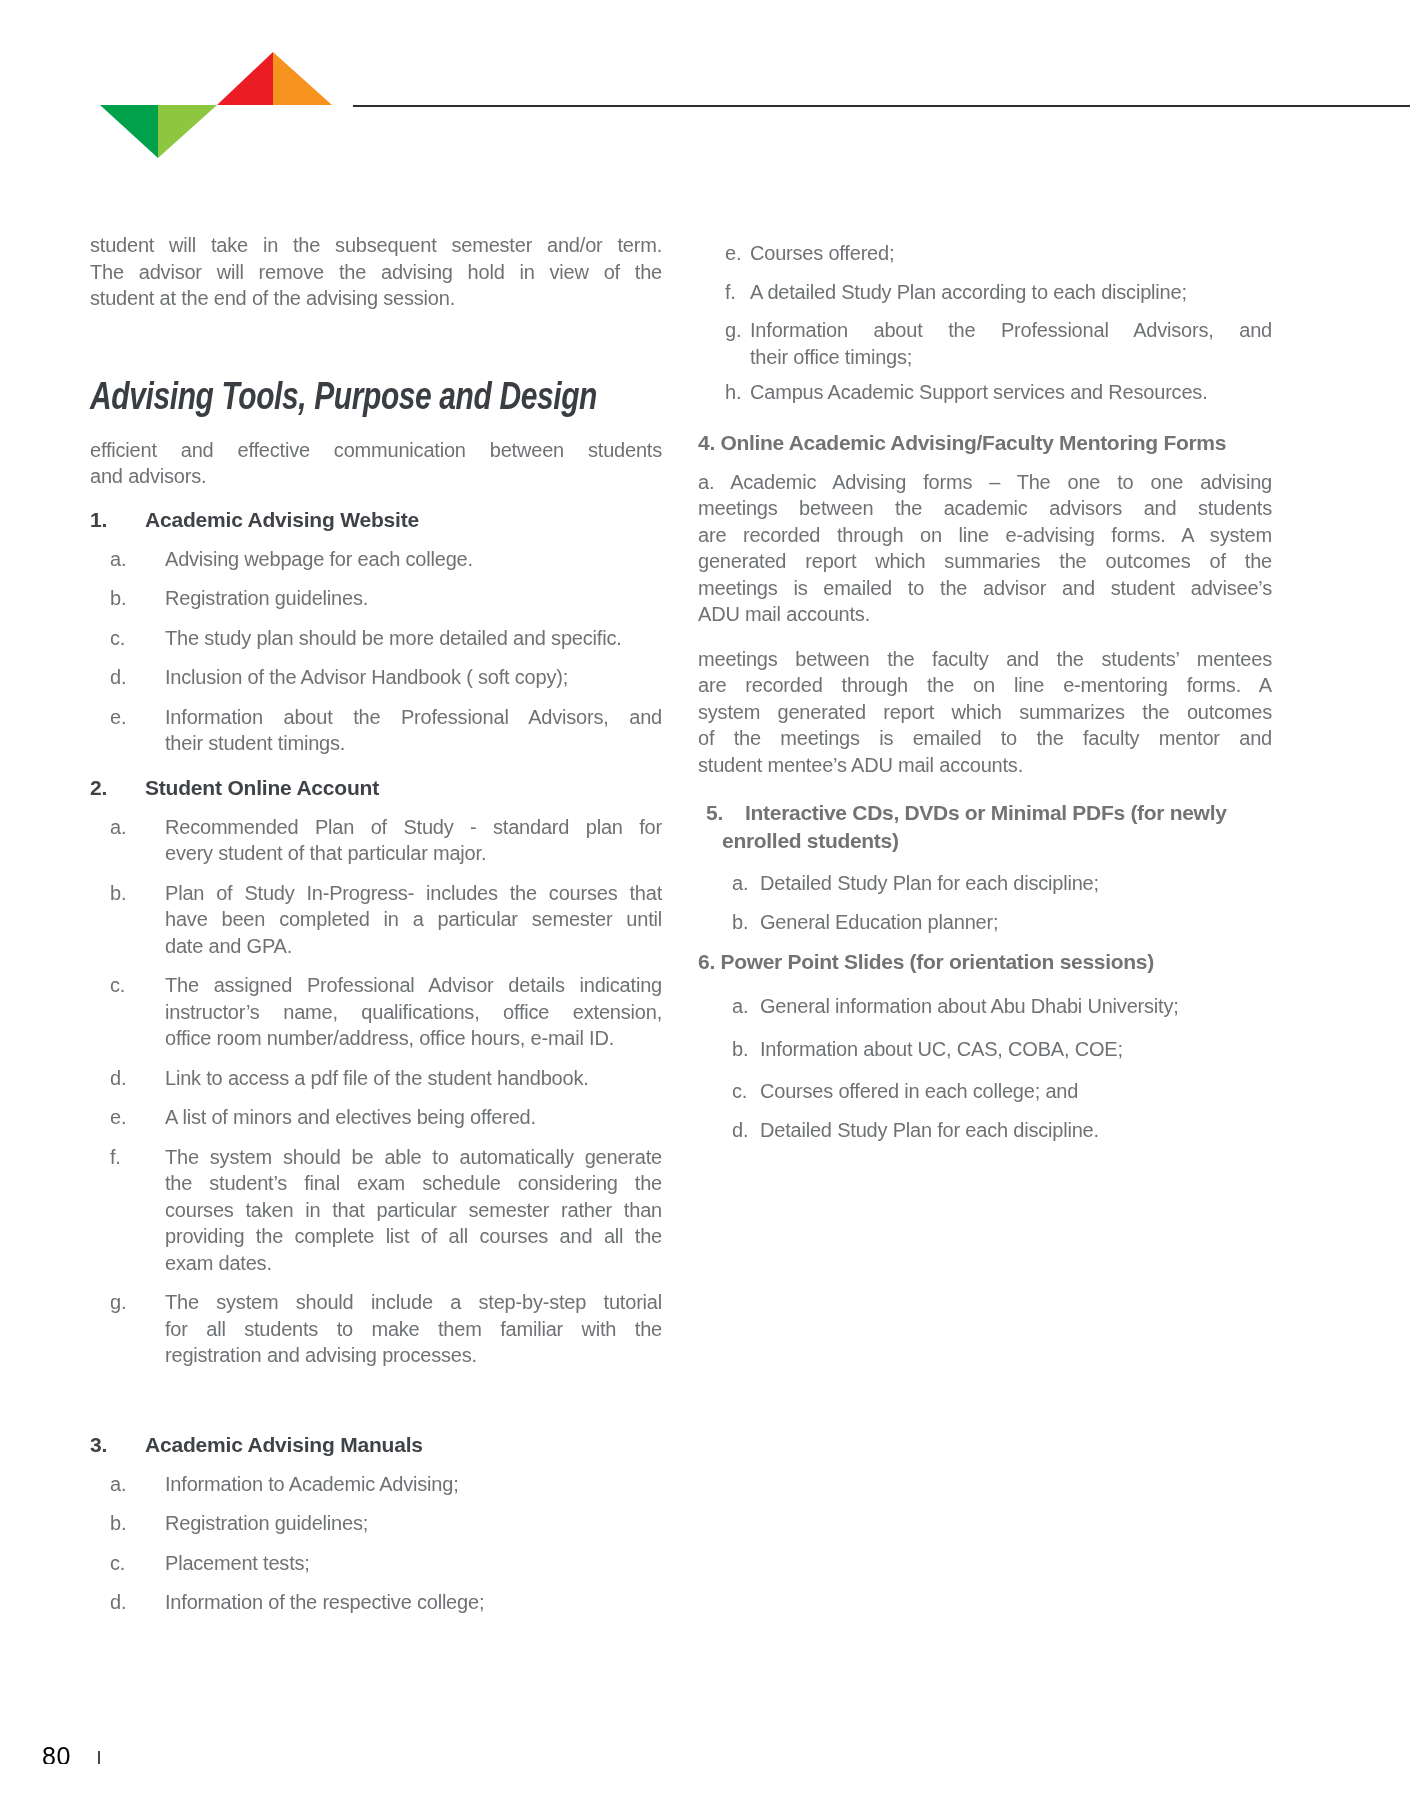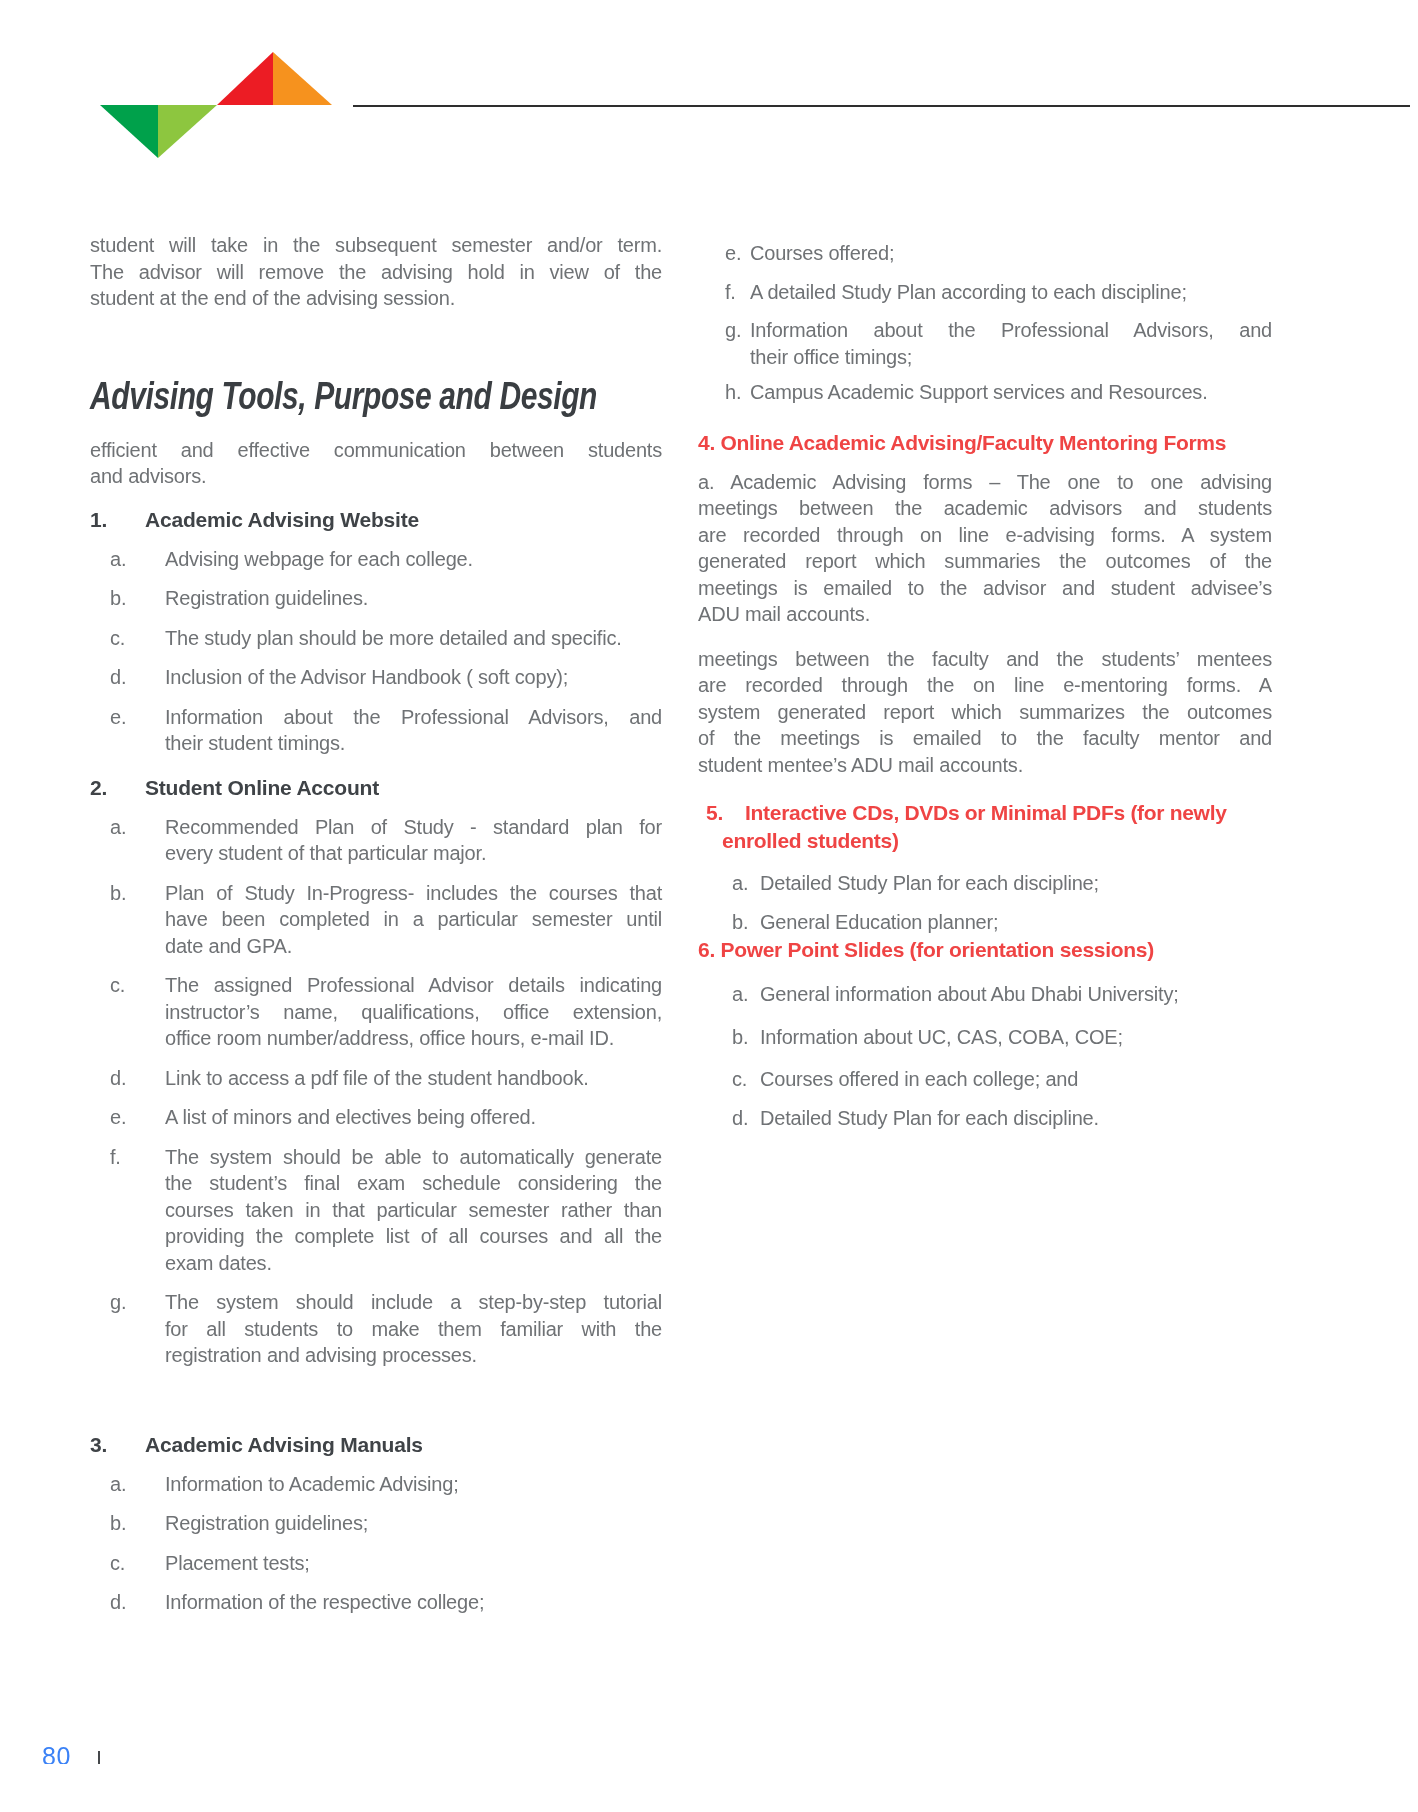--- a/index.html
+++ b/index.html
@@ -44,41 +44,41 @@
   .col-right .item-top { position:relative; padding-left:52px; margin-top:12px; }
   .col-right .item-top .marker { position:absolute; left:27px; top:0; }
   .mt-first-right { margin-top:240px !important; }
   .mt-h-item { margin-top:9px !important; }
 
   
   .col-right .item-s { position:relative; padding-left:62px; }
   .col-right .item-s .marker { position:absolute; left:34px; top:0; }
 
   
-  .rc-head { font-weight:bold; font-size:21px; line-height:28px; color:#ef4444; letter-spacing:-0.3px; }
+  .rc-head { font-weight:bold; font-size:21px; line-height:28px; color:#737373; letter-spacing:-0.3px; }
   .h4 { margin-top:23px; }
-  .h6 { margin-top:1px; }
+  .h6 { margin-top:13px; }
   .h5 { margin-top:21px; }
   .h5row { display:flex; }
   .h5row .num { flex:0 0 47px; padding-left:8px; }
   .h5line2 { margin-left:24px; }
 
   .para-a { margin-top:12px; }
   .para-b { margin-top:18px; }
   .mt-p1 { margin-top:232px; }
   .mt-p2 { margin-top:19px; }
   .mt-5a { margin-top:15px; }
   .mt-5b { margin-top:12px; }
   .mt-6a { margin-top:17px; }
   .mt-6b { margin-top:16px; }
   .mt-6c { margin-top:16px; }
   .mt-6d { margin-top:12px; }
 
   
-  .page-num { position:absolute; left:42px; top:1742px; font-size:25px; line-height:28px; color:#3b82f6; letter-spacing:0.5px; }
+  .page-num { position:absolute; left:42px; top:1742px; font-size:25px; line-height:28px; color:#000000; letter-spacing:0.5px; }
   .footer-rule { position:absolute; left:98px; top:1751px; width:2px; height:61px; background:#45484b; }
 </style>
 </head>
 <body>
 
 <div class="page">
 
   <svg class="logo-svg" width="400" height="200" viewBox="0 0 400 200" aria-hidden="true">
     <polygon points="100,105 158,105 158,158" fill="#00A14B"></polygon>
     <polygon points="158,105 217,105 158,158" fill="#8DC63F"></polygon>

